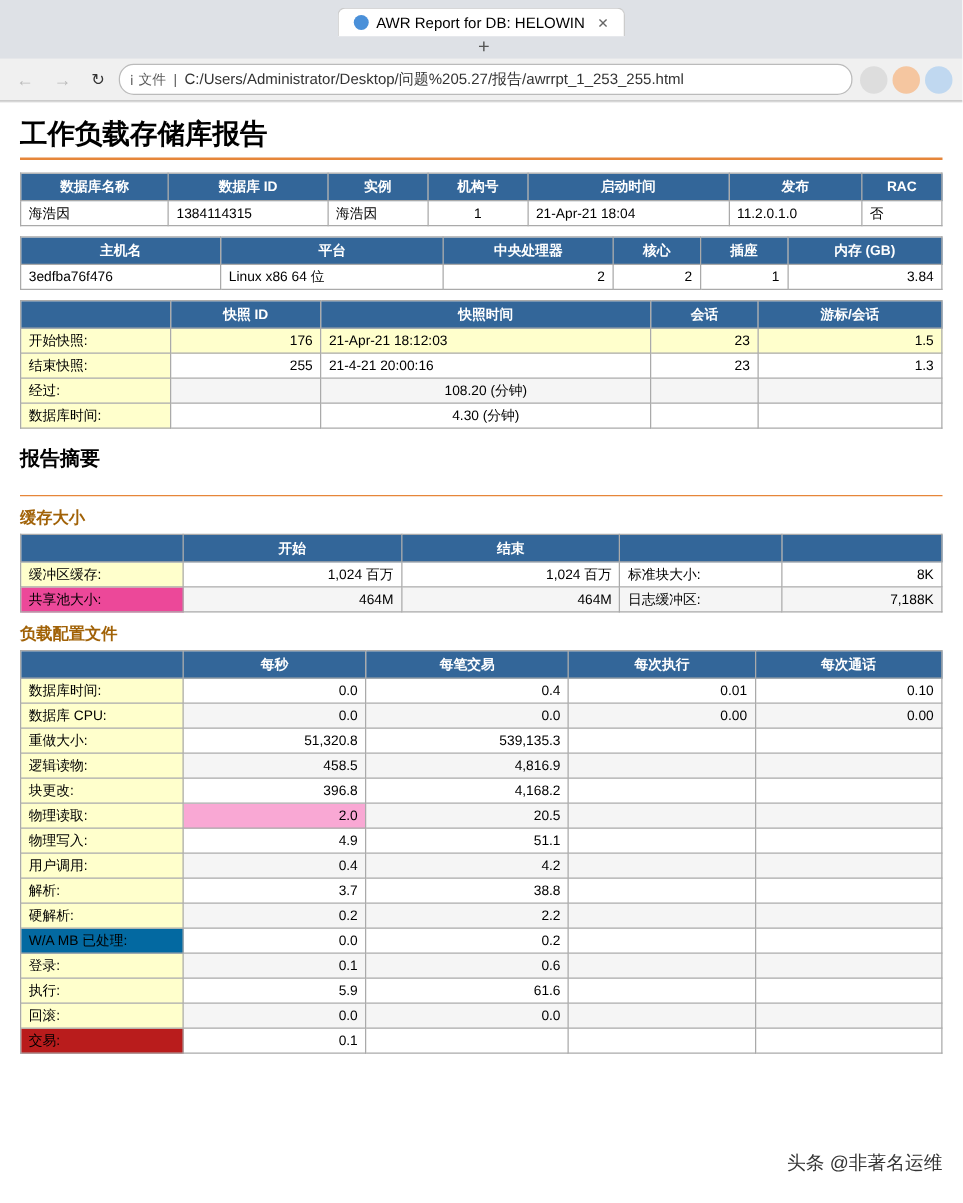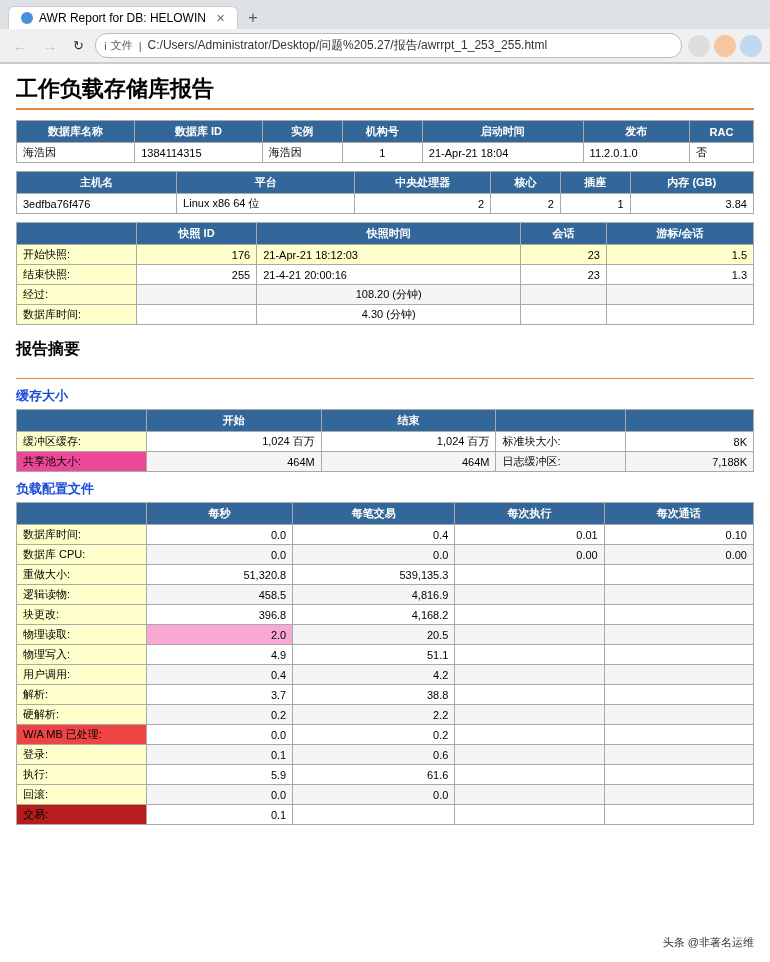--- a/index.html
+++ b/index.html
@@ -13,20 +13,21 @@
     
     .browser-chrome {
       background: #f0f0f0;
       border-bottom: 1px solid #ccc;
     }
     .tab-bar {
       display: flex;
       align-items: center;
       padding: 6px 8px 0 8px;
       background: #dee1e6;
+      flex-direction: column;
     }
     .tab {
       background: #fff;
       border: 1px solid #ccc;
       border-bottom: none;
       padding: 4px 12px;
       font-size: 12px;
       display: flex;
       align-items: center;
       gap: 6px;
@@ -111,21 +112,21 @@
       font-size: 16px;
       font-weight: bold;
       color: #000;
       margin: 14px 0 4px 0;
       border-bottom: 1px solid #e6863a;
       padding-bottom: 18px;
     }
     h3.subsection-title {
       font-size: 13px;
       font-weight: bold;
-      color: #1d4ed8;
+      color: #a16207;
       margin: 8px 0 4px 0;
     }
     table {
       border-collapse: collapse;
       width: 100%;
       margin-bottom: 8px;
     }
     th {
       background: #336699;
       color: #fff;
@@ -380,21 +381,21 @@
     <td class="number-cell" style="background:#fff"></td>
   </tr>
         <tr>
     <td style="background:#ffffcc">硬解析:</td>
     <td class="number-cell" style="background:#f5f5f5">0.2</td>
     <td class="number-cell" style="background:#f5f5f5">2.2</td>
     <td class="number-cell" style="background:#f5f5f5"></td>
     <td class="number-cell" style="background:#f5f5f5"></td>
   </tr>
         <tr>
-    <td style="background:#ef4444">W/A MB 已处理:</td>
+    <td style="background:#0369a1">W/A MB 已处理:</td>
     <td class="number-cell" style="background:#fff">0.0</td>
     <td class="number-cell" style="background:#fff">0.2</td>
     <td class="number-cell" style="background:#fff"></td>
     <td class="number-cell" style="background:#fff"></td>
   </tr>
         <tr>
     <td style="background:#ffffcc">登录:</td>
     <td class="number-cell" style="background:#f5f5f5">0.1</td>
     <td class="number-cell" style="background:#f5f5f5">0.6</td>
     <td class="number-cell" style="background:#f5f5f5"></td>
@@ -417,15 +418,15 @@
         <tr>
     <td style="background:#b91c1c">交易:</td>
     <td class="number-cell" style="background:#fff">0.1</td>
     <td class="number-cell" style="background:#fff"></td>
     <td class="number-cell" style="background:#fff"></td>
     <td class="number-cell" style="background:#fff"></td>
   </tr>
       </tbody>
   </table>
 
-  <div style="position:fixed;bottom:10px;right:10px;font-size:11px;color:#333;background:rgba(255,255,255,0.7);padding:2px 6px;border-radius:3px;">头条 @非著名运维</div>
+  <div style="position:fixed;bottom:20px;right:10px;font-size:15px;color:#333;background:rgba(255,255,255,0.7);padding:2px 6px;border-radius:3px;">头条 @非著名运维</div>
 
 </div>
 
 </body></html>

